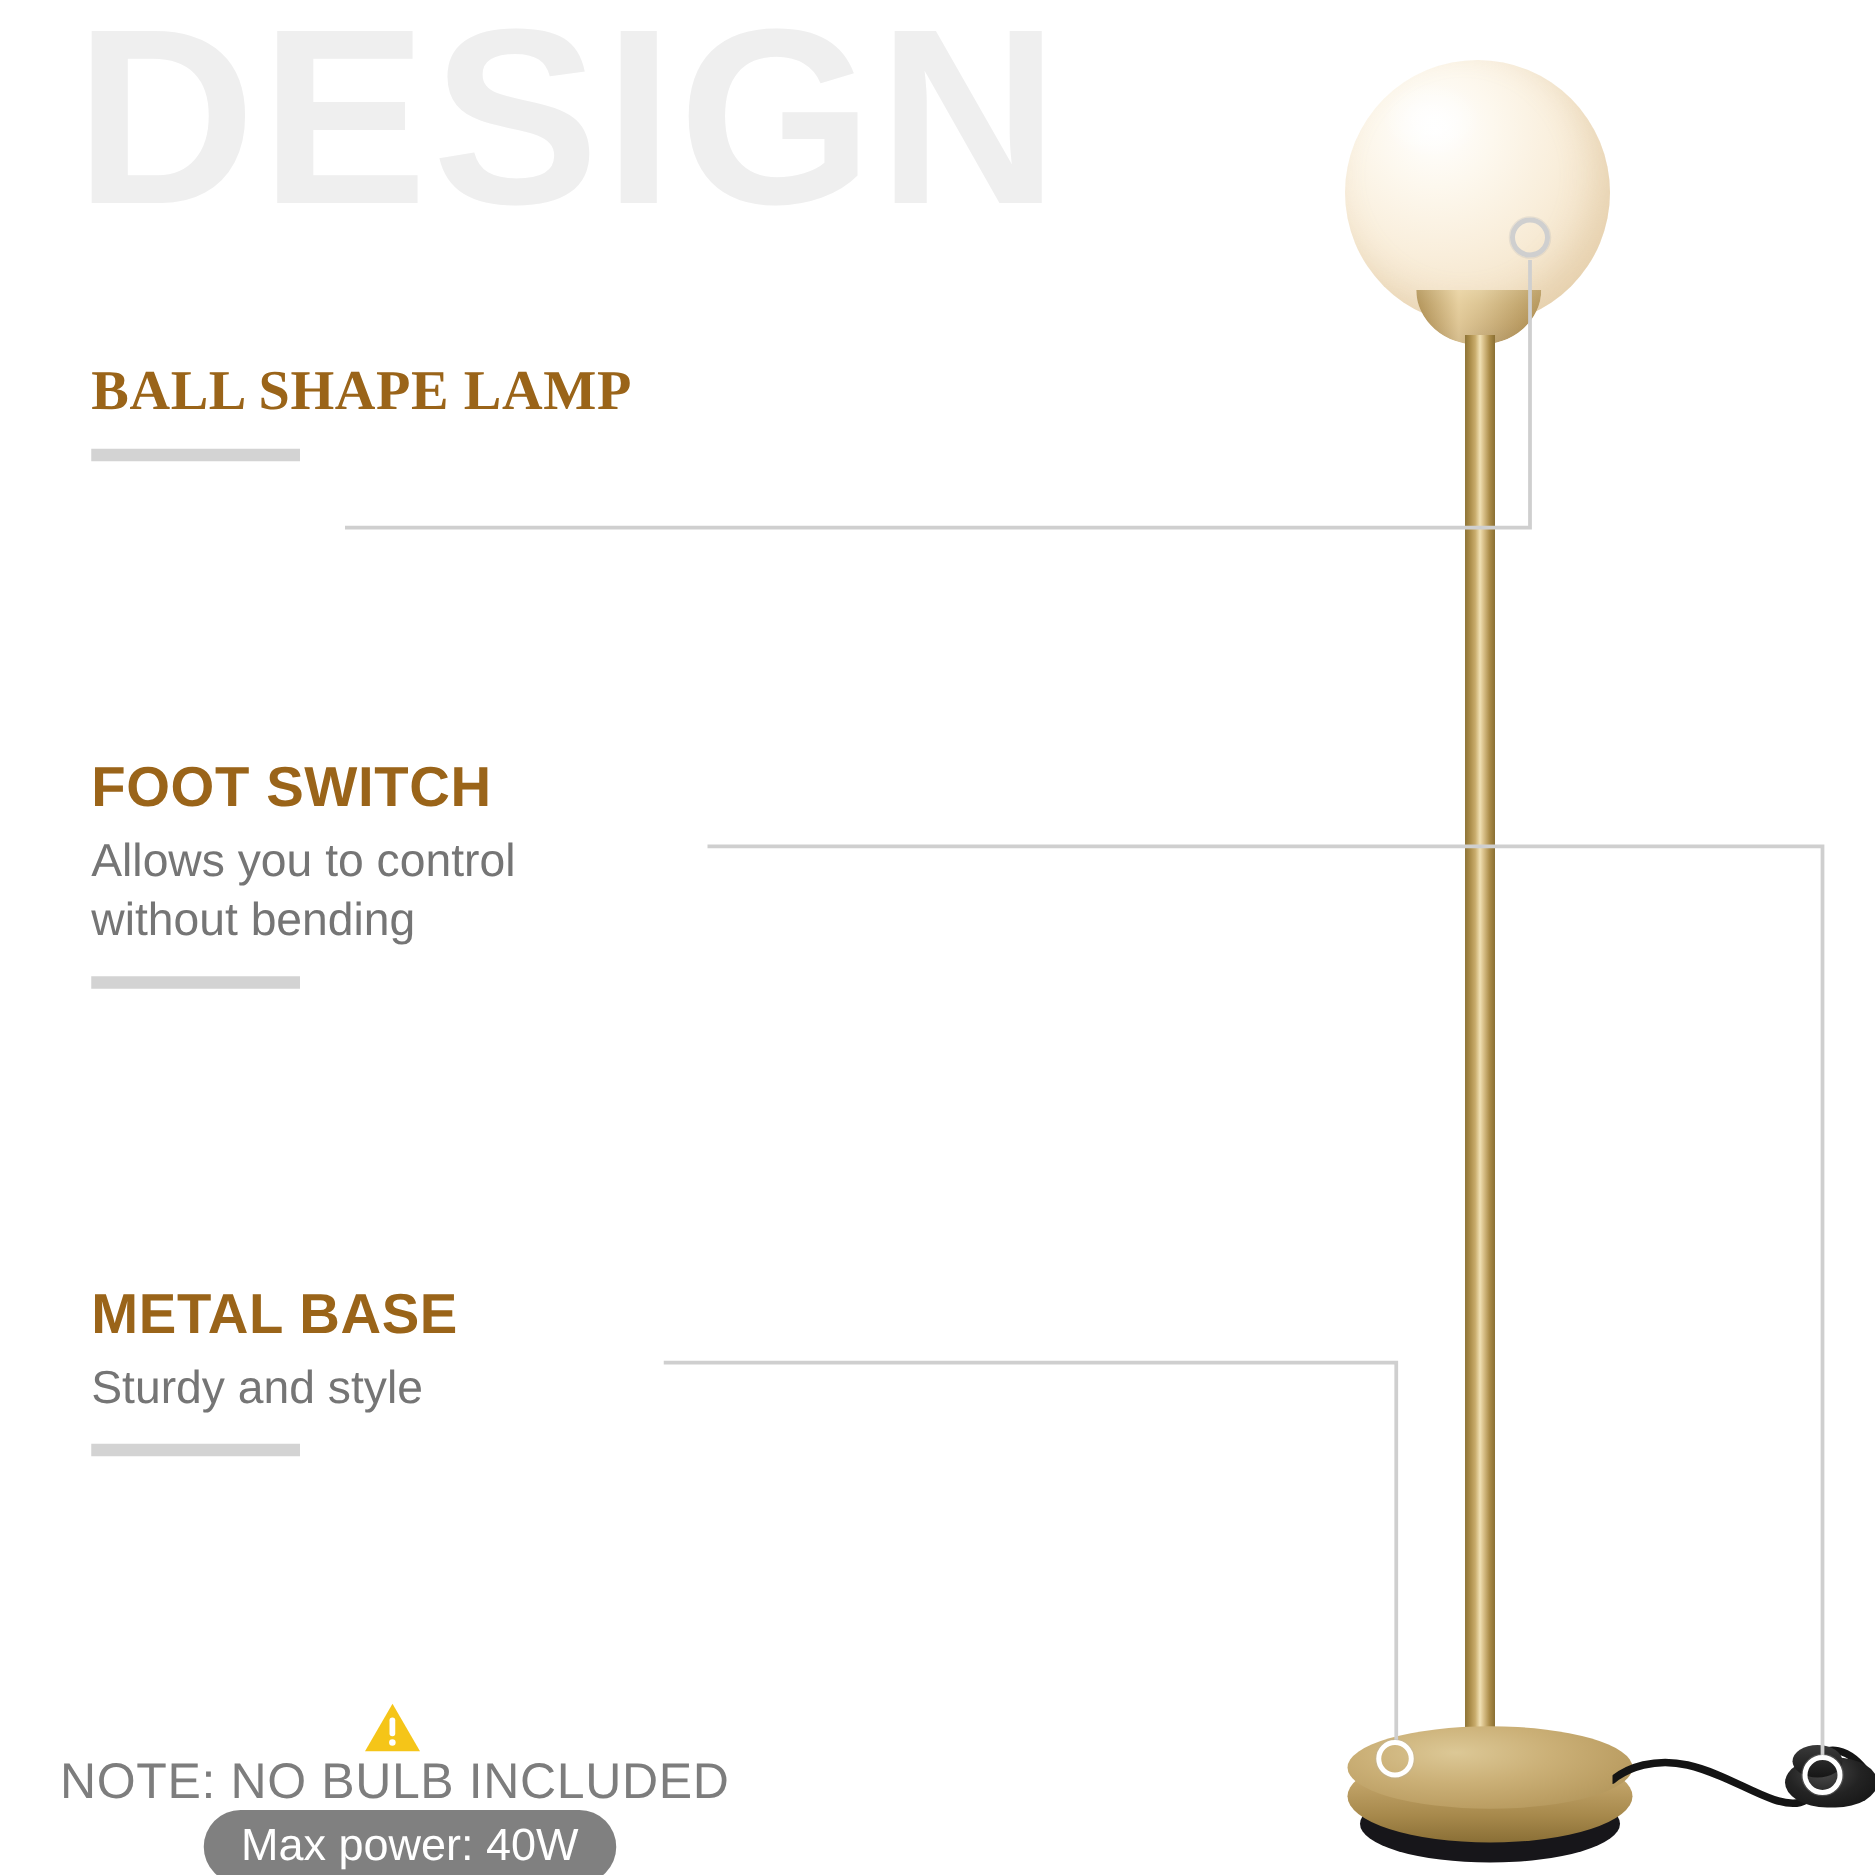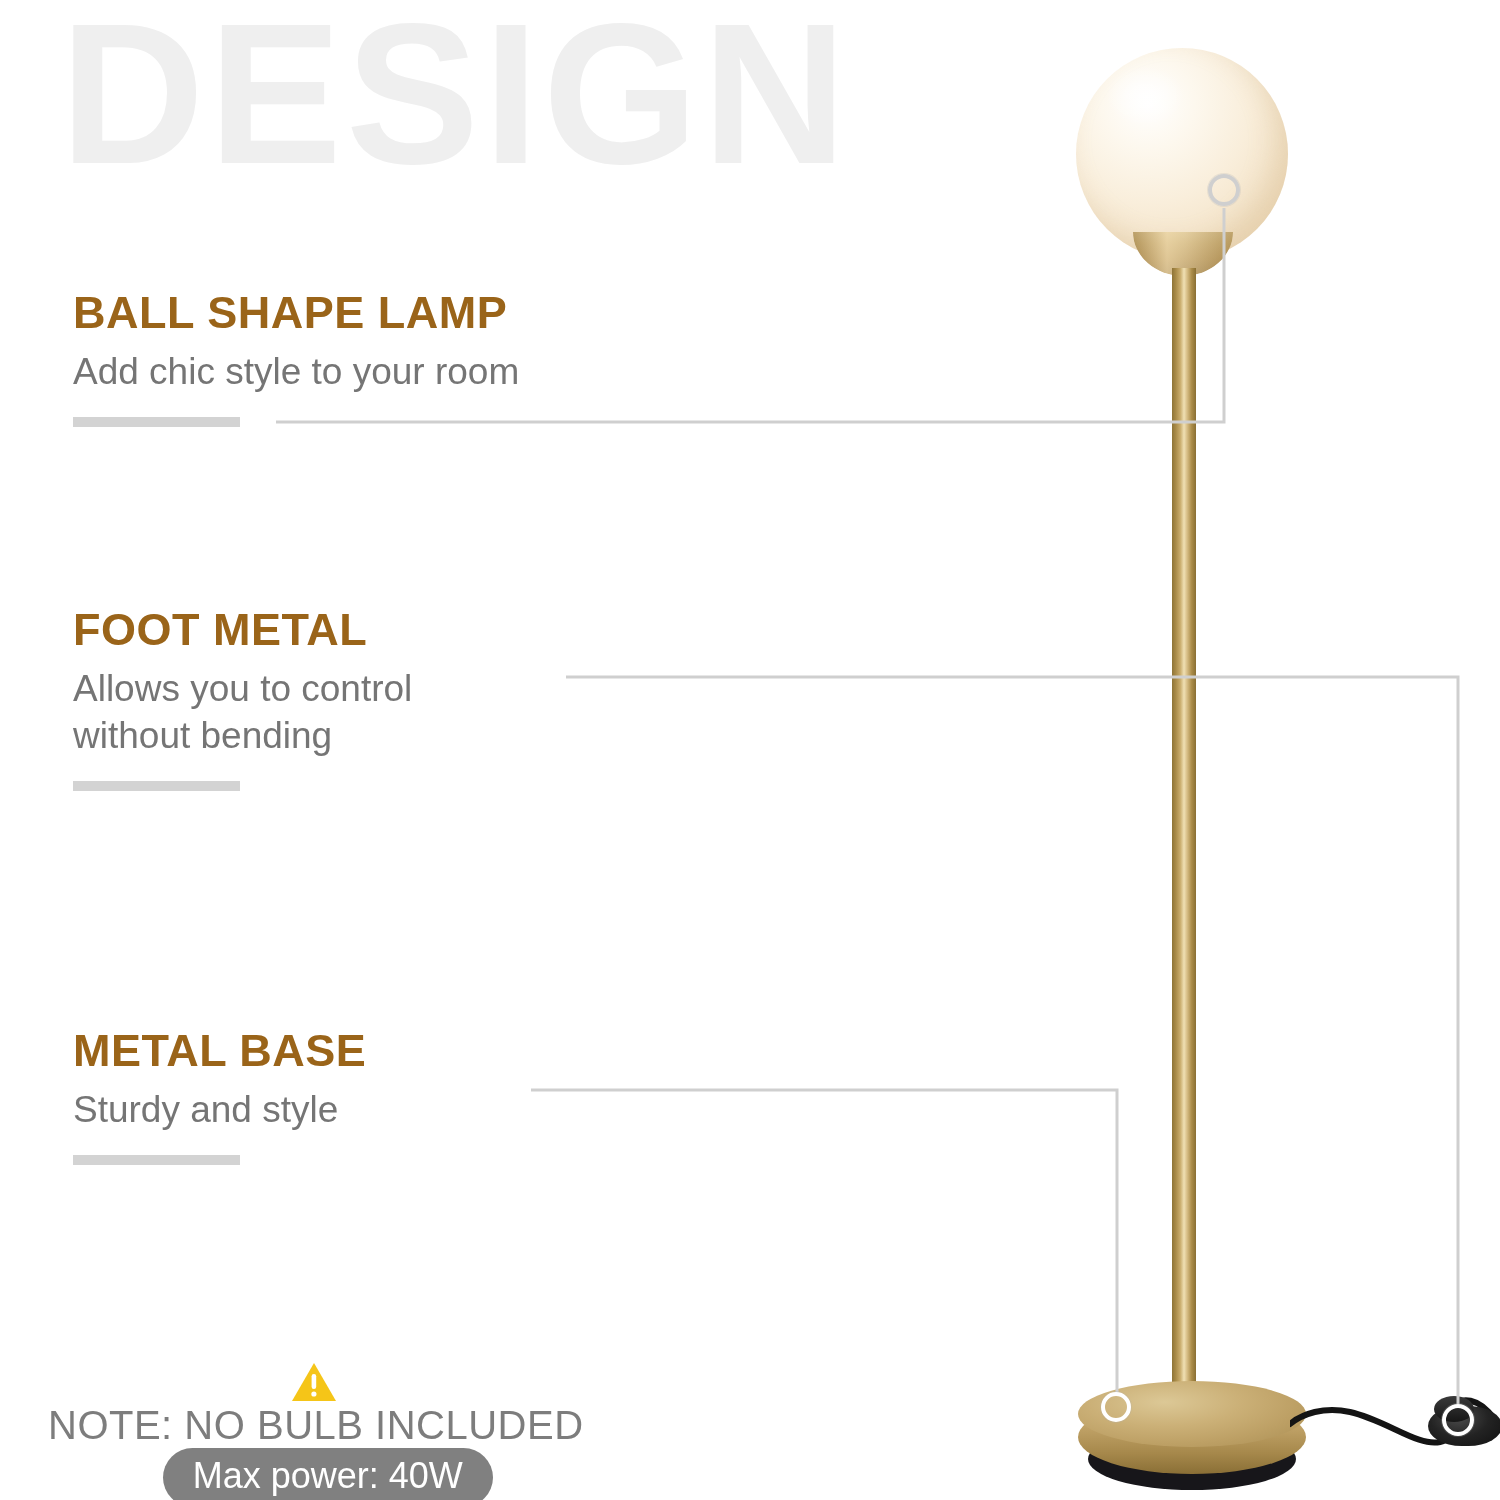--- a/index.html
+++ b/index.html
@@ -41,21 +41,21 @@
     font-weight:400;
     line-height:1.28;
     margin-top:11px;
     white-space:pre-line;
   }
   .feature .rule {
     width:167px; height:10px;
     background:#d3d3d3;
     margin-top:22px;
   }
-  #feature-1 { top:289px; }
+  #feature-1 { top:289px;font-family:Liberation Serif, serif; }
   #feature-2 { top:606px; }
   #feature-3 { top:1027px; }
 
   
   #callouts { position:absolute; inset:0; width:1500px; height:1500px; }
 
   
   #lamp { position:absolute; left:0; top:0; width:1500px; height:1500px; }
 
   .globe {
@@ -238,26 +238,25 @@
       <path d="M 531 1090 L 1117 1090 L 1117 1392"></path>
     </g>
   </svg>
 
   <div class="marker gray" style="left:1208px; top:174px; width:32px; height:32px;"></div>
   <div class="marker" style="left:1101px; top:1392px; width:30px; height:30px;"></div>
   <div class="marker" style="left:1442px; top:1404px; width:32px; height:32px;"></div>
 
   <div class="feature" id="feature-1">
     <div class="title">BALL SHAPE LAMP</div>
-    <div class="sub">Add chic style to your room</div>
     <div class="rule"></div>
   </div>
 
   <div class="feature" id="feature-2">
-    <div class="title">FOOT METAL</div>
+    <div class="title">FOOT SWITCH</div>
     <div class="sub">Allows you to control
 without bending</div>
     <div class="rule"></div>
   </div>
 
   <div class="feature" id="feature-3">
     <div class="title">METAL BASE</div>
     <div class="sub">Sturdy and style</div>
     <div class="rule"></div>
   </div>

